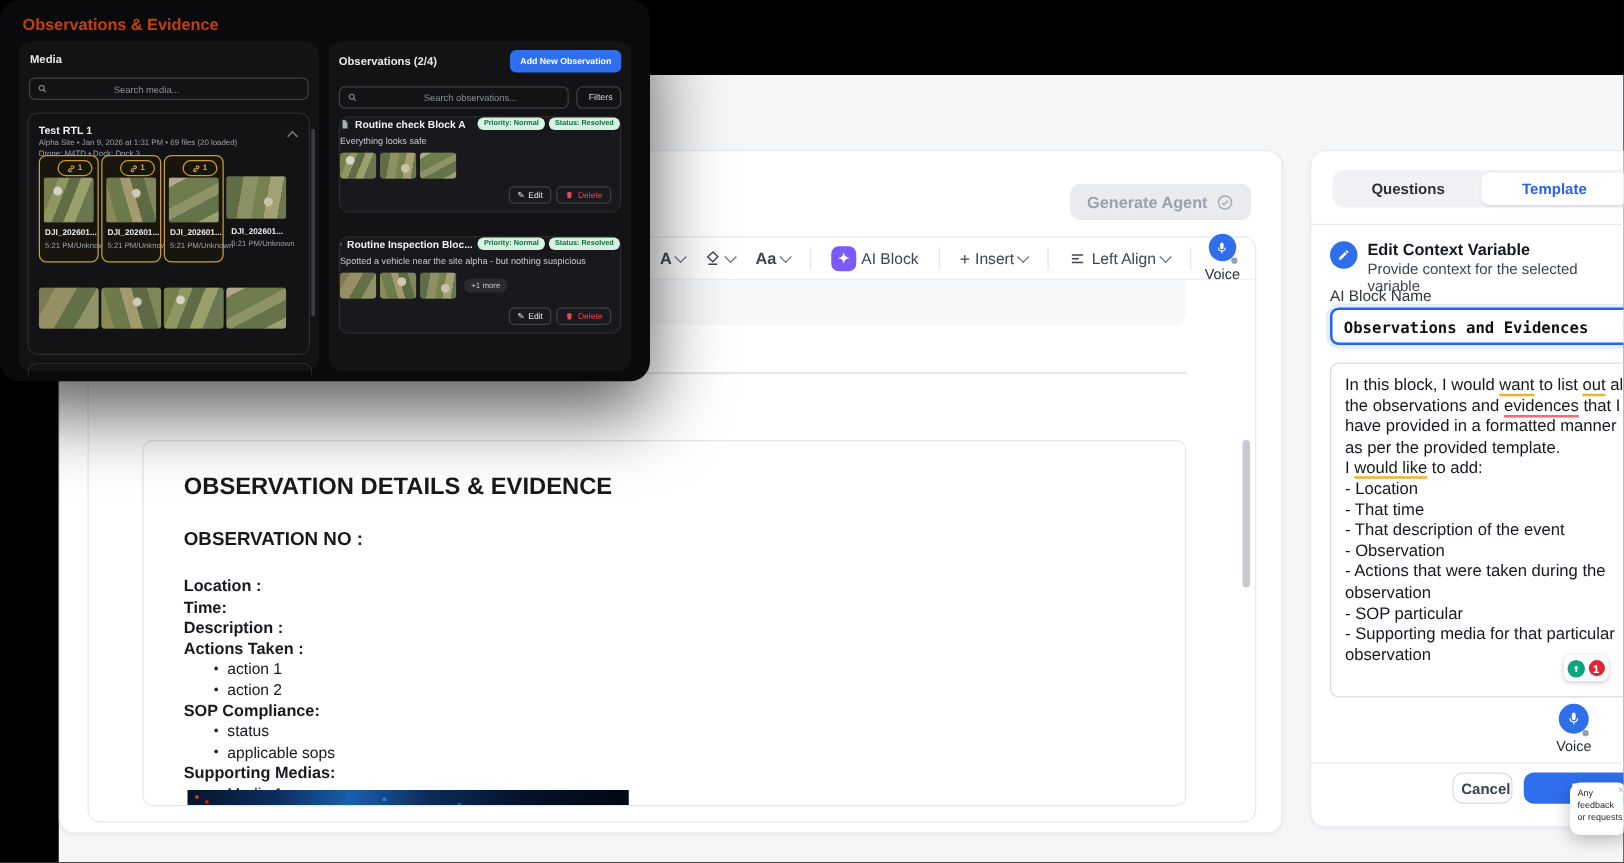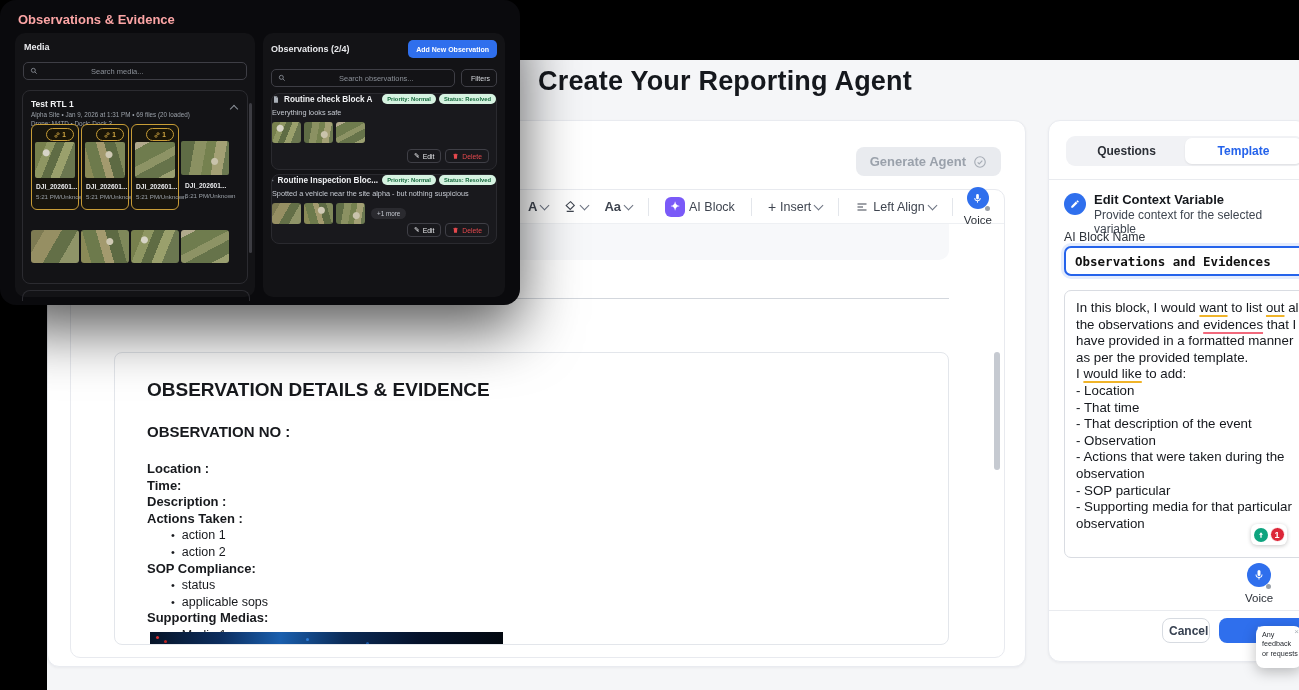--- a/index.html
+++ b/index.html
@@ -92,21 +92,21 @@
             align-items:center;justify-content:center;gap:5px;}
 
   .feedback-pop{left:1256px;top:626px;width:46px;height:42px;background:#fff;border-radius:8px;z-index:60;
                 box-shadow:0 4px 14px rgba(0,0,0,.25);padding:4px 3px 4px 6px;box-sizing:border-box;
                 font-size:7.2px;line-height:1.3;color:#272b31;}
   .feedback-x{position:absolute;right:3px;top:1px;font-size:8px;color:#aab0b8;cursor:pointer;}
 
   
   .overlay{left:0;top:0;width:520px;height:305px;background:#0a0a0d;border-radius:16px;z-index:50;
            box-shadow:0 24px 60px rgba(0,0,0,.65);}
-  .ov-title{position:absolute;left:18px;top:12px;font-size:13px;font-weight:700;color:#fca5a5;}
+  .ov-title{position:absolute;left:18px;top:12px;font-size:13px;font-weight:700;color:#c2410c;}
   .sub-panel{position:absolute;top:33px;background:#131316;border-radius:10px;}
   .media-panel{left:15px;width:240px;height:264px;}
   .obs-panel{left:263px;width:242px;height:264px;}
   .sp-label{position:absolute;left:9px;top:9px;font-size:9px;font-weight:700;color:#e8e9ec;}
   .dk-search{position:absolute;height:18px;border:1px solid #3e3e45;border-radius:5px;display:flex;
              align-items:center;gap:5px;padding:0 6px;box-sizing:border-box;}
   .dk-search span{font-size:7.5px;color:#8b9098;margin-left:48px;}
   .media-search{left:8px;top:29px;width:224px;}
   .obs-search{left:8px;top:36px;width:184px;}
   .group-card{position:absolute;left:7px;top:57px;width:226px;height:194px;border:1px solid #2b2b30;
@@ -132,21 +132,21 @@
   .dk-scroll{position:absolute;right:3px;top:70px;width:3px;height:150px;background:#3c3c42;border-radius:2px;}
 
   .obs-head{position:absolute;left:8px;top:11px;font-size:9px;font-weight:700;color:#e8e9ec;}
   .add-btn{position:absolute;right:8px;top:7px;height:18px;background:#2f6fed;color:#fff;border:none;
            border-radius:5px;font-size:7px;font-weight:600;padding:0 8px;cursor:pointer;}
   .filters-btn{position:absolute;left:198px;top:36px;width:36px;height:18px;border:1px solid #3e3e45;
                border-radius:5px;background:none;color:#d6d9de;font-size:7px;display:flex;align-items:center;
                justify-content:center;gap:3px;cursor:pointer;}
   .obs-card{position:absolute;left:8px;width:226px;background:#19191d;border:1px solid #2a2a2f;border-radius:8px;
             padding:0;box-sizing:border-box;}
-  .oc1{top:60px;height:77px;}  .oc2{top:141px;height:70px;}
+  .oc1{top:60px;height:77px;}  .oc2{top:156px;height:78px;}
   .oc-head{display:flex;align-items:center;gap:4px;}
   .oc-title{font-size:8.2px;font-weight:700;color:#f0f1f3;flex:none;}
   .oc-badges{margin-left:auto;display:flex;gap:3px;}
   .pill{background:#d6f3e1;color:#15693c;font-size:5.8px;font-weight:700;border-radius:999px;padding:2px 5px;white-space:nowrap;}
   .oc-desc{font-size:7.3px;color:#c6cad2;margin-top:4px;}
   .oc-thumbs{display:flex;gap:3px;margin-top:5px;align-items:center;}
   .othumb{width:29px;height:21px;border-radius:3px;}
   .more-pill{background:#2a2a2f;color:#c6cad2;font-size:6.3px;border-radius:999px;padding:2px 6px;margin-left:3px;}
   .oc-foot{position:absolute;right:7px;bottom:6px;display:flex;gap:4px;}
   .oc-btn{height:14px;border:1px solid #3f3f46;border-radius:4px;background:none;font-size:6.8px;
@@ -163,21 +163,20 @@
   .aer-d{background-image:radial-gradient(circle at 70% 60%,#c9c3ab 0 3px,rgba(0,0,0,0) 4px),
          linear-gradient(100deg,#5f6c45 0 26%,#8b9162 26% 48%,#75814f 48% 66%,#a3a074 66% 86%,#6b7850 86%);}
   .aer-e{background-image:linear-gradient(120deg,#7d7a52 0 20%,#968f63 20% 46%,#636f47 46% 70%,#8f9468 70%);}
 </style>
 </head>
 <body>
 
 <div class="stage">
 
   <div class="abs app-bg"></div>
-  <div class="abs page-title">Create Your Reporting Agent</div>
 
   <div class="abs main-card">
     <button class="gen-btn">
       <span>Generate Agent</span>
       <svg width="14" height="14" viewBox="0 0 24 24">
         <circle cx="12" cy="12" r="9" fill="none" stroke="#a7adb6" stroke-width="2"></circle>
         <path d="M8 12.5l2.6 2.6L16 9.6" stroke="#a7adb6" stroke-width="2" fill="none"></path>
       </svg>
     </button>
 

